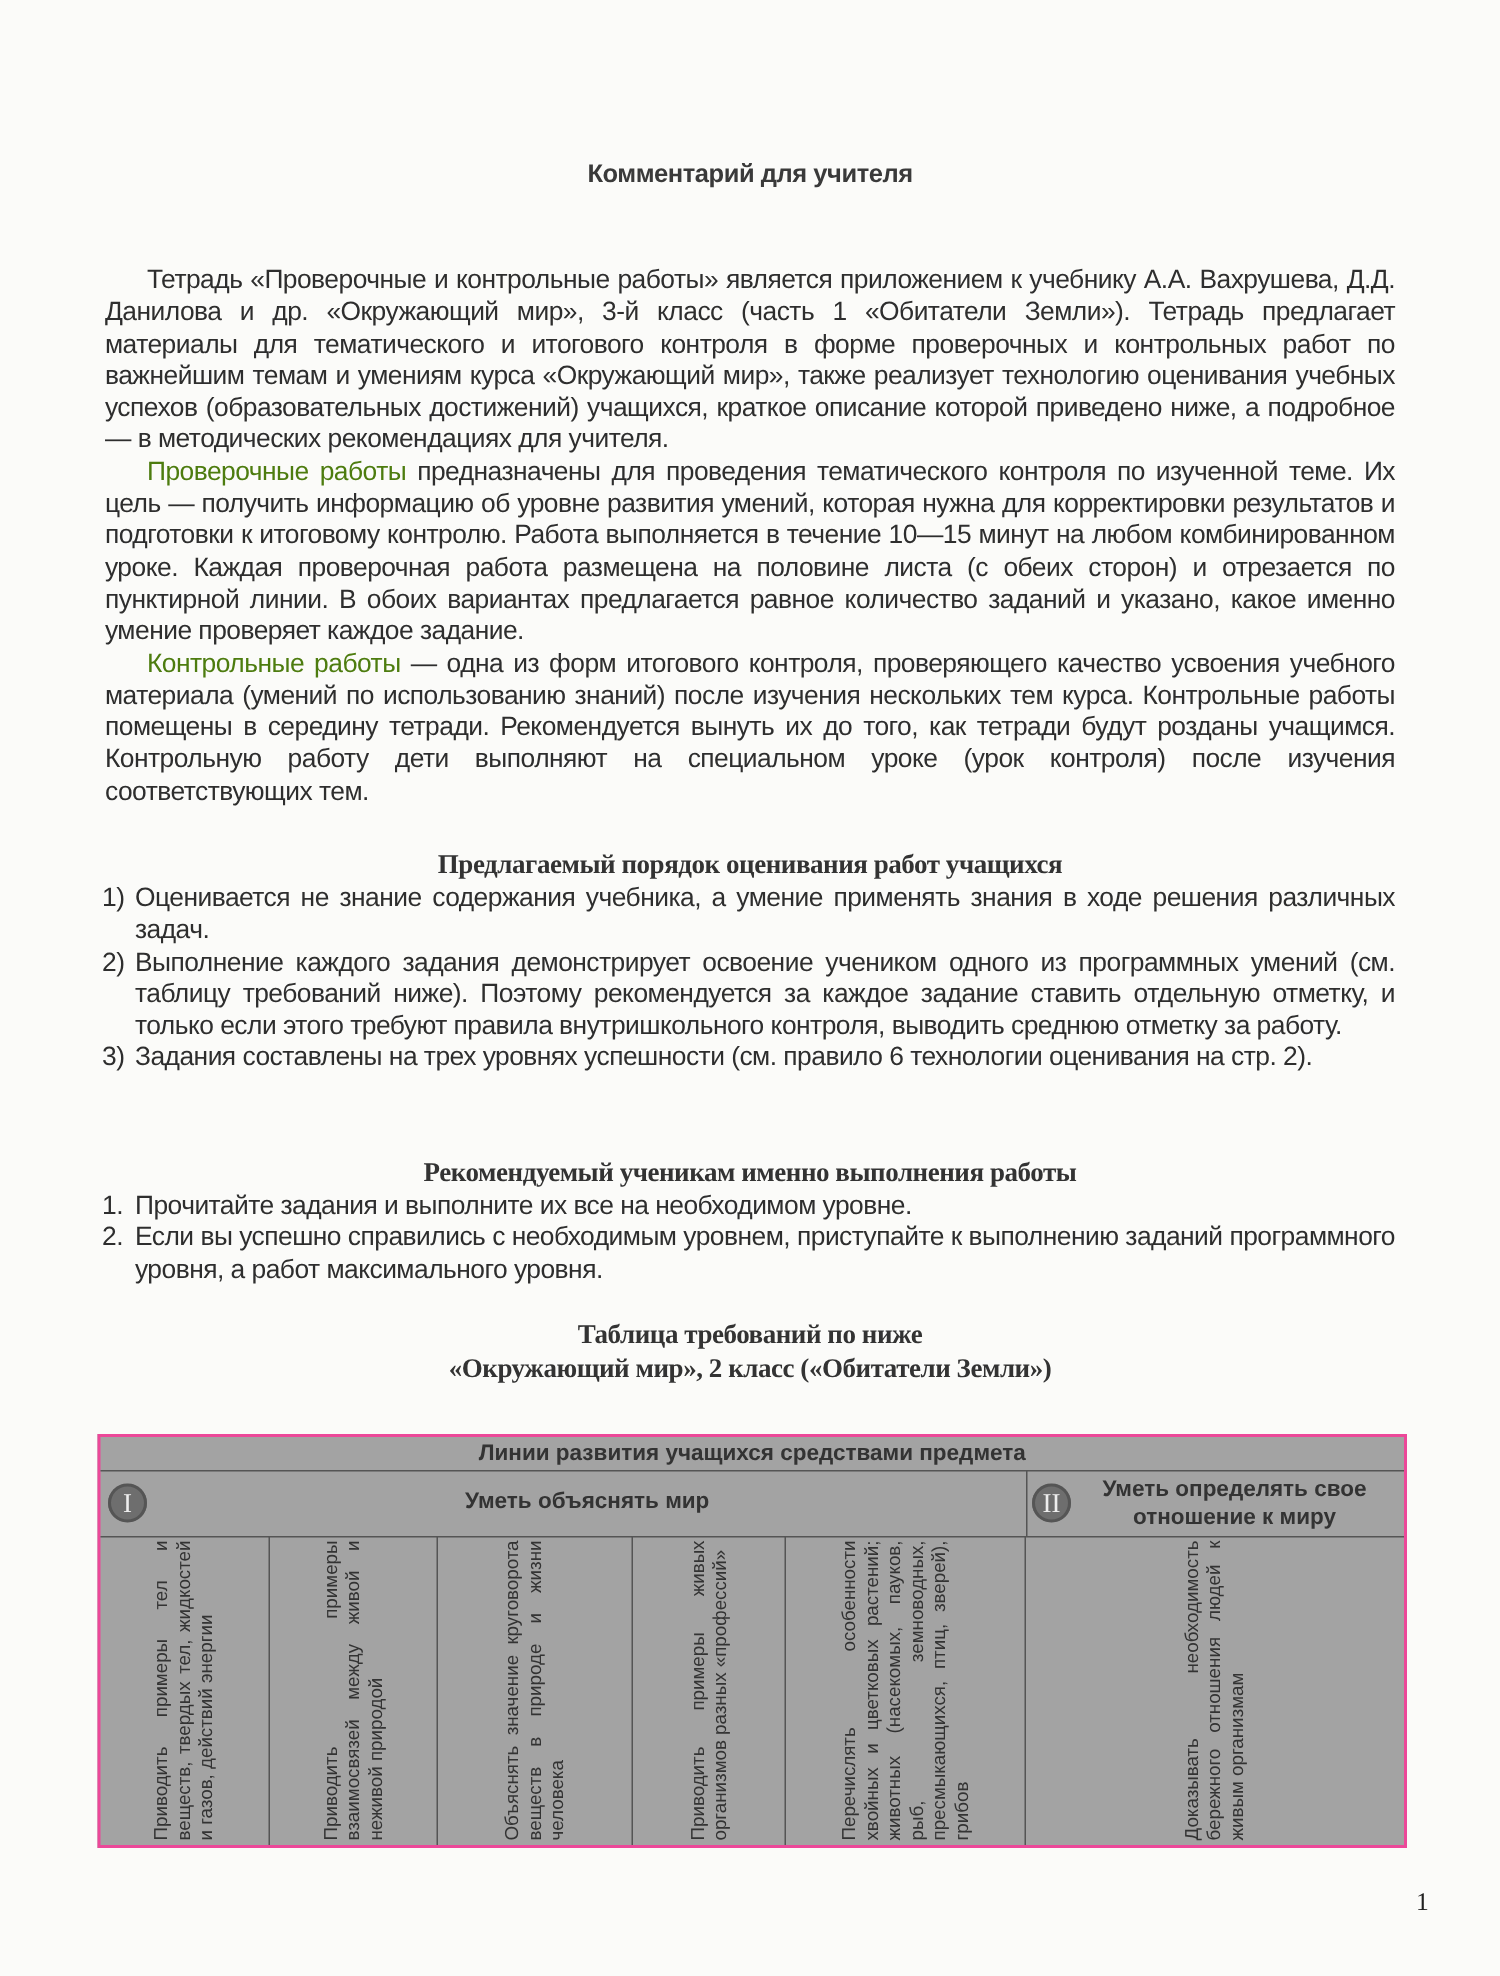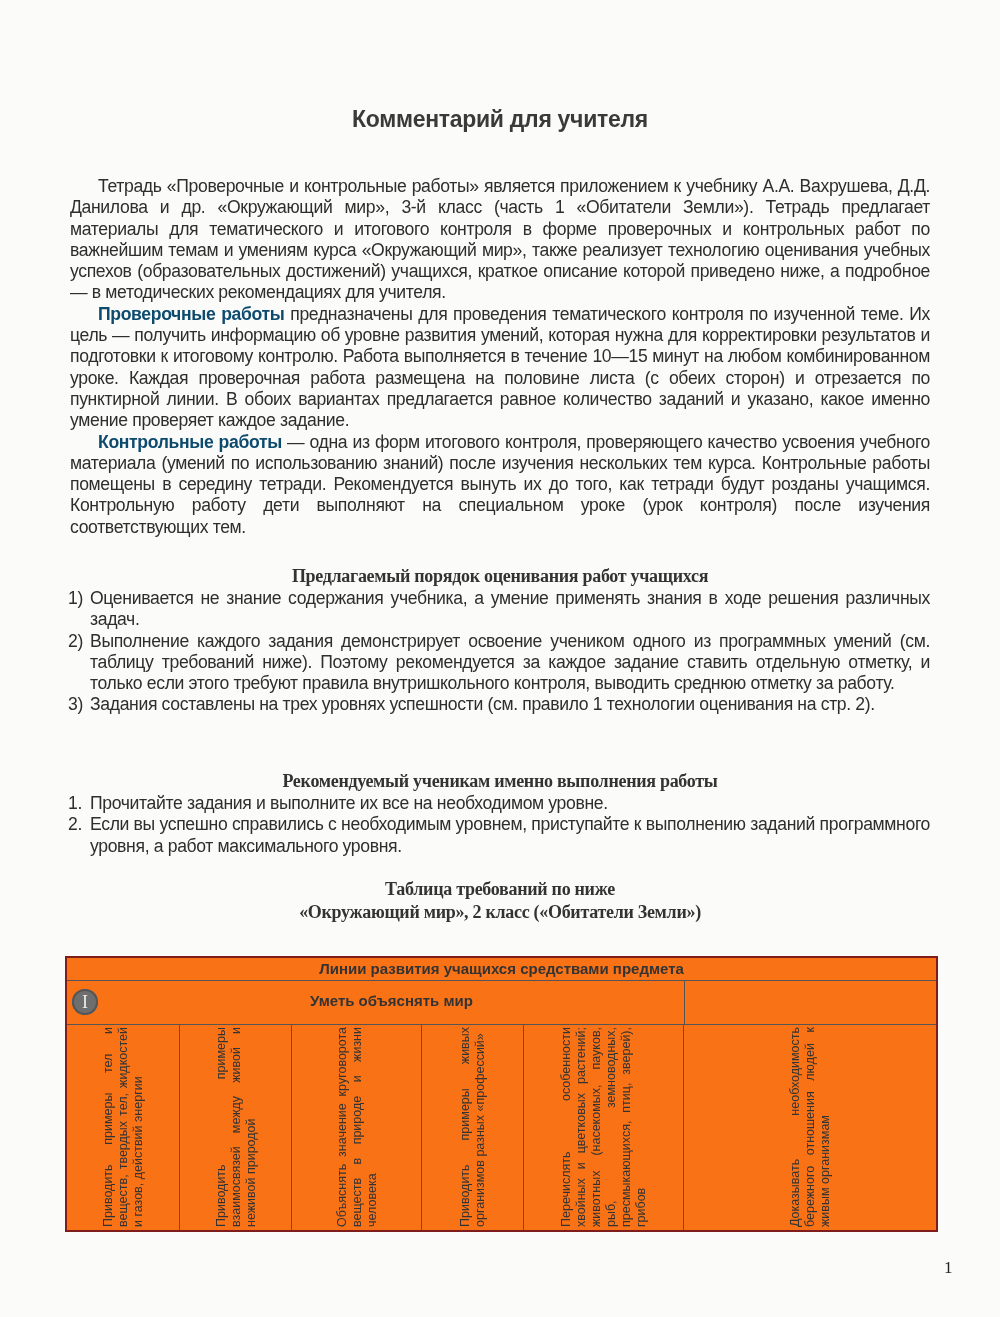--- a/index.html
+++ b/index.html
@@ -4,40 +4,40 @@
 <style>
   html, body { margin:0; padding:0; }
   body {
     width:1000px; height:1317px; background:#fbfbf9; position:relative; overflow:hidden;
     font-family:"Liberation Sans Narrow","Liberation Sans", sans-serif;
     color:#2b2b2b;
   }
   .page { position:absolute; left:0; top:0; width:1000px; height:1317px; }
   .title {
     position:absolute; top:106px; left:0; width:1000px; text-align:center;
-    font-size:23px; font-weight:bold; color:#3a3a3a; letter-spacing:-0.3px;
+    font-size:17px; font-weight:bold; color:#3a3a3a; letter-spacing:-0.3px;
   }
   .body-text {
     position:absolute; left:70px; width:860px;
     font-size:17.6px; line-height:21.3px; text-align:justify; color:#2e2e2e;
     letter-spacing:-0.35px;
     margin-top:31px;
   }
   .body-text p { margin:0; text-indent:28px; }
-  .body-text b { font-weight:bold; color:#0c4a6e; }
+  .body-text b { font-weight:normal; color:#4d7c0f; }
   .sub {
     position:absolute; left:0; width:1000px; text-align:center;
     font-size:18px; font-weight:bold; color:#333; letter-spacing:-0.3px;font-family:Liberation Serif, serif;
   }
   .list { position:absolute; left:68px; width:862px; font-size:17.6px; line-height:21.3px; color:#2e2e2e; letter-spacing:-0.35px; }
   .list .li { position:relative; padding-left:22px; text-align:justify; }
   .list .li .num { position:absolute; left:0; top:0; }
   .tbl {
     position:absolute; left:65px; top:956px; width:873px; height:276px;
-    border:2px solid #7f1d1d; box-sizing:border-box; background:#f97316;
+    border:2px solid #ec4899; box-sizing:border-box; background:#a3a3a3;
   }
   .tbl .hdr1 {
     position:absolute; left:0; top:0; width:100%; height:22px; border-bottom:1.5px solid #555;
     text-align:center; font-size:15px; font-weight:bold; line-height:22px; color:#333;
   }
   .tbl .hdr2 {
     position:absolute; left:0; top:22px; width:100%; height:44px; border-bottom:1.5px solid #555;
   }
   .hdr2 .left { position:absolute; left:0; top:0; width:617px; height:44px; border-right:1.5px solid #555; }
   .hdr2 .right { position:absolute; left:617px; top:0; right:0; height:44px; }
@@ -73,38 +73,42 @@
   <div class="body-text" style="top:145px;">
     <p>Тетрадь «Проверочные и контрольные работы» является приложением к учебнику А.А. Вахрушева, Д.Д. Данилова и др. «Окружающий мир», 3-й класс (часть 1 «Обитатели Земли»). Тетрадь предлагает материалы для тематического и итогового контроля в форме проверочных и контрольных работ по важнейшим темам и умениям курса «Окружающий мир», также реализует технологию оценивания учебных успехов (образовательных достижений) учащихся, краткое описание которой приведено ниже, а подробное — в методических рекомендациях для учителя.</p>
     <p><b>Проверочные работы</b><span> предназначены для проведения тематического контроля по изученной теме. Их цель — получить информацию об уровне развития умений, которая нужна для корректировки результатов и подготовки к итоговому контролю. Работа выполняется в течение 10—15 минут на любом комбинированном уроке. Каждая проверочная работа размещена на половине листа (с обеих сторон) и отрезается по пунктирной линии. В обоих вариантах предлагается равное количество заданий и указано, какое именно умение проверяет каждое задание.</span></p>
     <p><b>Контрольные работы</b><span> — одна из форм итогового контроля, проверяющего качество усвоения учебного материала (умений по использованию знаний) после изучения нескольких тем курса. Контрольные работы помещены в середину тетради. Рекомендуется вынуть их до того, как тетради будут розданы учащимся. Контрольную работу дети выполняют на специальном уроке (урок контроля) после изучения соответствующих тем.</span></p>
   </div>
 
   <div class="sub" style="top:566px;">Предлагаемый порядок оценивания работ учащихся</div>
   <div class="list" style="top:588px;">
     <div class="li"><span class="num">1)</span><span>Оценивается не знание содержания учебника, а умение применять знания в ходе решения различных задач.</span></div>
     <div class="li"><span class="num">2)</span><span>Выполнение каждого задания демонстрирует освоение учеником одного из программных умений (см. таблицу требований ниже). Поэтому рекомендуется за каждое задание ставить отдельную отметку, и только если этого требуют правила внутришкольного контроля, выводить среднюю отметку за работу.</span></div>
-    <div class="li"><span class="num">3)</span><span>Задания составлены на трех уровнях успешности (см. правило 1 технологии оценивания на стр. 2).</span></div>
+    <div class="li"><span class="num">3)</span><span>Задания составлены на трех уровнях успешности (см. правило 6 технологии оценивания на стр. 2).</span></div>
   </div>
 
   <div class="sub" style="top:771px;">Рекомендуемый ученикам именно выполнения работы</div>
   <div class="list" style="top:793px;">
     <div class="li"><span class="num">1.</span><span>Прочитайте задания и выполните их все на необходимом уровне.</span></div>
     <div class="li"><span class="num">2.</span><span>Если вы успешно справились с необходимым уровнем, приступайте к выполнению заданий программного уровня, а работ максимального уровня.</span></div>
   </div>
 
   <div class="sub" style="top:879px;">Таблица требований по ниже</div>
   <div class="sub" style="top:902px;">«Окружающий мир», 2 класс («Обитатели Земли»)</div>
 
   <div class="tbl">
     <div class="hdr1">Линии развития учащихся средствами предмета</div>
     <div class="hdr2">
       <div class="left">
         <span class="badge">I</span>
         <span class="label">Уметь объяснять мир</span>
+      </div>
+      <div class="right">
+        <span class="badge">II</span>
+        <span class="label">Уметь определять свое отношение к миру</span>
       </div>
     </div>
     <div class="cols">
       <div class="col" style="left:0;width:113px;">
           <div class="rot">Приводить примеры тел и веществ, твердых тел, жидкостей и газов, действий энергии</div>
         </div>
       <div class="col" style="left:113px;width:112px;">
           <div class="rot">Приводить примеры взаимосвязей между живой и неживой природой</div>
         </div>
       <div class="col" style="left:225px;width:130px;">

